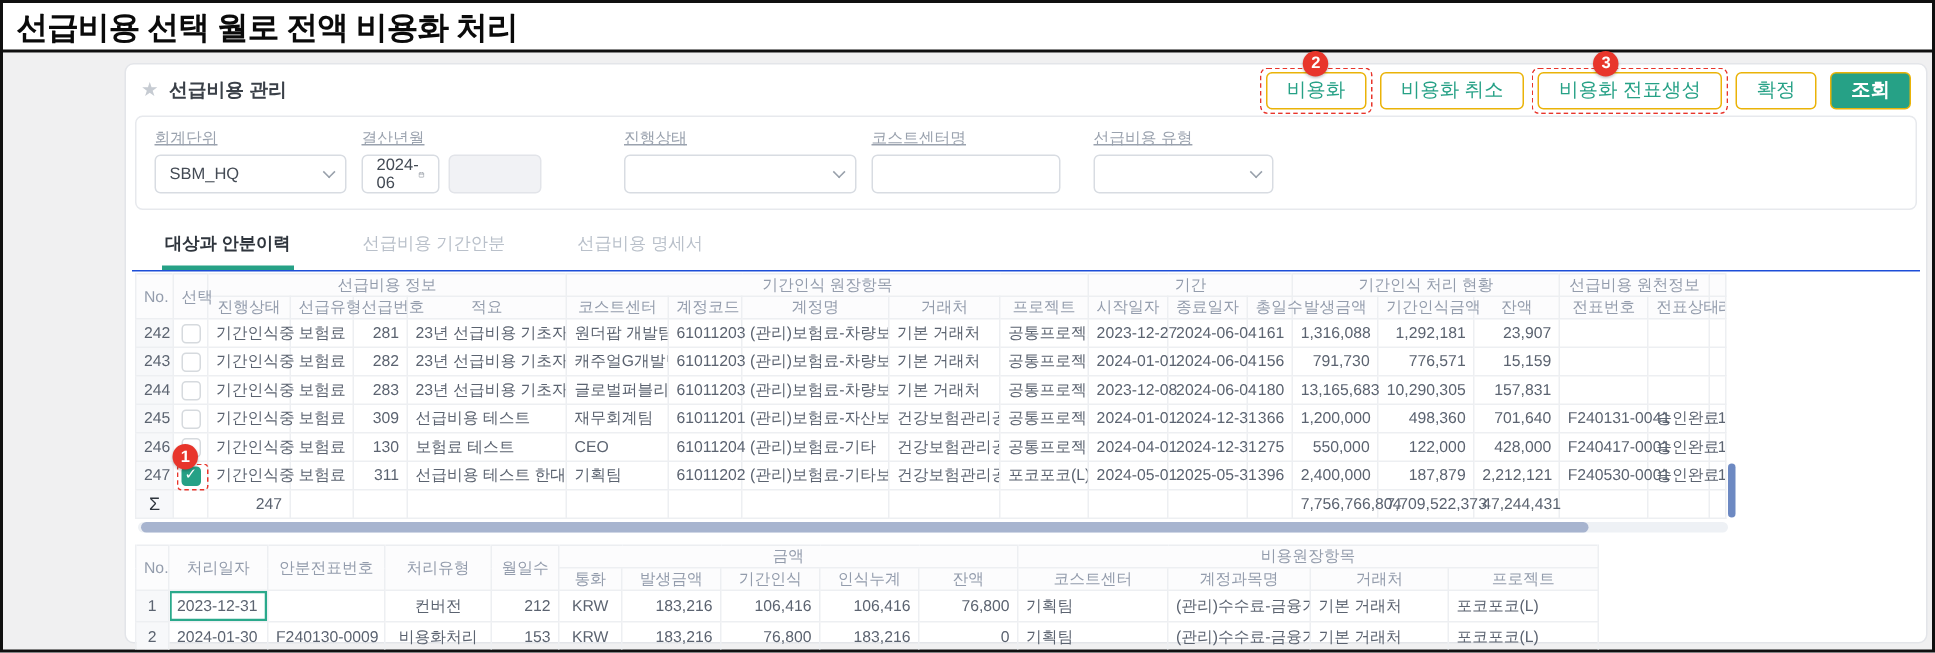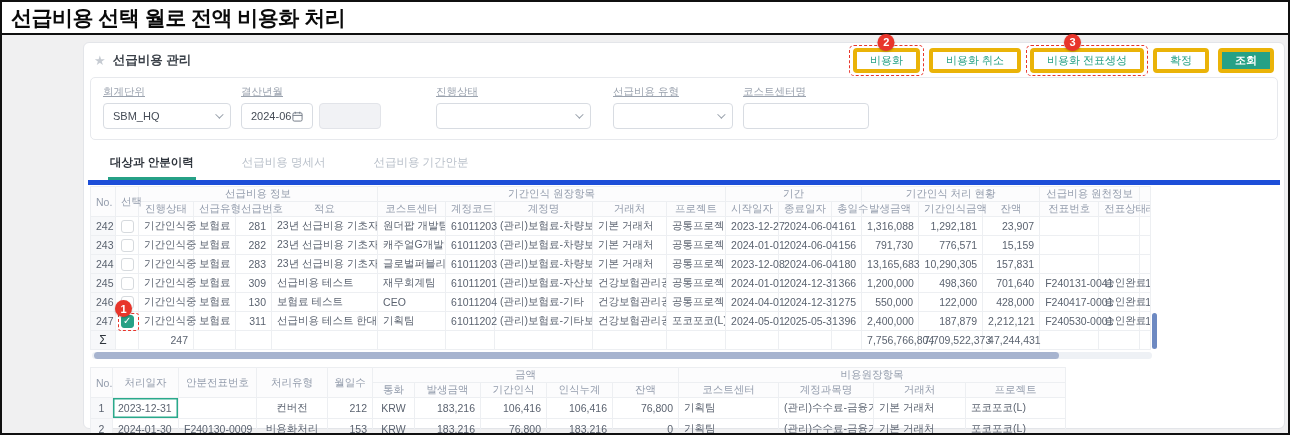--- a/index.html
+++ b/index.html
@@ -8,47 +8,47 @@
   .title-bar { height:33px; background:#fff; border-bottom:2px solid #101010; display:flex; align-items:center; padding:0 9px; }
   .title-bar h1 { font-size:21px; font-weight:600; color:#0a0a0a; letter-spacing:-0.5px; }
   .page { position:relative; height:398px; padding:7px 3px 4px 81px; }
   .panel { position:relative; background:#fff; border:1px solid #e3e5e9; border-radius:6px; height:387px; padding:0 4px; }
 
   
   .panel-head { display:flex; align-items:center; height:34px; padding:0 6px; }
   .star { color:#c6cbd2; font-size:13px; margin-right:7px; }
   .panel-title { font-size:12.5px; font-weight:bold; color:#3a4048; }
   .btns { margin-left:auto; display:flex; align-items:center; gap:9px; }
-  .btn { height:25px; padding:0 13px; font-size:11px; font-family:inherit; border:4px solid #eab308; background:#fff; color:#26a186; border-radius:4px; cursor:pointer; white-space:nowrap; }
+  .btn { height:25px; padding:0 13px; font-size:13px; font-family:inherit; border:1px solid #eab308; background:#fff; color:#26a186; border-radius:4px; cursor:pointer; white-space:nowrap; }
   .btn.solid { background:#26a186; color:#fff; font-weight:bold; }
   .btn-wrap { position:relative; display:inline-block; }
   .dash { position:absolute; left:-4px; right:-4px; top:-3px; bottom:-3px; border:1.6px dashed #e8352b; border-radius:5px; pointer-events:none; }
   .badge { position:absolute; width:17px; height:17px; background:#e8352b; color:#fff; border-radius:50%; font-size:11px; font-weight:bold; display:flex; align-items:center; justify-content:center; z-index:9; box-shadow:0 1px 2px rgba(0,0,0,.25); }
   .badge.b2 { top:-14px; left:50%; transform:translateX(-50%); }
   .badge.b3 { top:-14px; left:30%; }
 
   
   .filter-box { border:1px solid #e7e9ed; border-radius:5px; margin:0 2px; padding:7px 12px 10px 12px; display:flex; }
   .fld { display:flex; flex-direction:column; }
   .fld label { font-size:10.5px; color:#9aa2ae; margin-bottom:4px;text-decoration:underline; }
   .ctrl { height:26px; border:1px solid #d8dce2; border-radius:4px; background:#fff; display:flex; align-items:center; padding:0 9px; font-size:11px; color:#444b55; }
   .ctrl .chev { margin-left:auto; width:6px; height:6px; border-right:1.5px solid #98a0ab; border-bottom:1.5px solid #98a0ab; transform:rotate(45deg) translateY(-2px); }
   .f-unit .ctrl { width:128px; }
   .f-month { margin-left:10px; }
   .f-month .row2 { display:flex; align-items:flex-end; }
-  .f-month .ctrl.date { width:72px; }
+  .f-month .ctrl.date { width:52px; }
   .gray-box { width:62px; height:26px; margin-left:6px; background:#f1f2f5; border:1px solid #e2e4e9; border-radius:4px; }
   .f-status { margin-left:55px; } .f-status .ctrl { width:155px; }
   .f-type { margin-left:22px; } .f-type .ctrl { width:120px; }
   .f-cc { margin-left:10px; }
   .f-cc input { width:126px; height:26px; border:1px solid #d8dce2; border-radius:4px; padding:0 8px; font-size:11px; font-family:inherit; }
   .cal { margin-left:auto; }
 
   
-  .tabs { display:flex; gap:44px; padding:0 20px; margin-top:7px; border-bottom:5px solid #1d4ed8; }
+  .tabs { display:flex; gap:44px; padding:0 20px; margin-top:7px; border-bottom:1px solid #1d4ed8; }
   .tab { font-size:11.5px; color:#b9c0ca; padding:8px 2px 7px; cursor:pointer; }
   .tab.active { color:#2f353d; font-weight:bold; border-bottom:3px solid #26a186; }
 
   
   .grid-wrap { position:relative; margin:1px 0 0 2px; }
   table.grid { border-collapse:collapse; table-layout:fixed; border-top:1px solid #eceef1; }
   .grid th, .grid td { border-right:1px solid #edeff2; border-bottom:1px solid #edeff2; padding:0 5px; font-weight:normal; white-space:nowrap; }
   .grid th { height:15px; font-size:10.5px; color:#939cac; background:#fcfcfd; text-align:center; }
   .grid td { height:19px; font-size:10.5px; color:#5b6370; }
   .grid td:first-child, .grid th:first-child { border-left:1px solid #edeff2; }
@@ -127,37 +127,37 @@
             <div class="gray-box"></div>
           </div>
         </div>
         <div class="fld f-status">
           <label>진행상태</label>
           <div class="ctrl">
             <span></span>
             <span class="chev"></span>
           </div>
         </div>
+        <div class="fld f-cc">
+          <label>코스트센터명</label>
+          <input value="" style="">
+        </div>
         <div class="fld f-type">
           <label>선급비용 유형</label>
           <div class="ctrl">
             <span></span>
             <span class="chev"></span>
           </div>
         </div>
-        <div class="fld f-cc">
-          <label>코스트센터명</label>
-          <input value="" style="">
-        </div>
       </div>
 
       <div class="tabs">
         <div class="tab active">대상과 안분이력</div>
+        <div class="tab">선급비용 기간안분</div>
         <div class="tab">선급비용 명세서</div>
-        <div class="tab">선급비용 기간안분</div>
       </div>
 
       <div class="grid-wrap">
         <table class="grid" style="width:1060px">
           <colgroup>
             <col style="width:25px">
               <col style="width:23px">
               <col style="width:55px">
               <col style="width:42px">
               <col style="width:36px">

